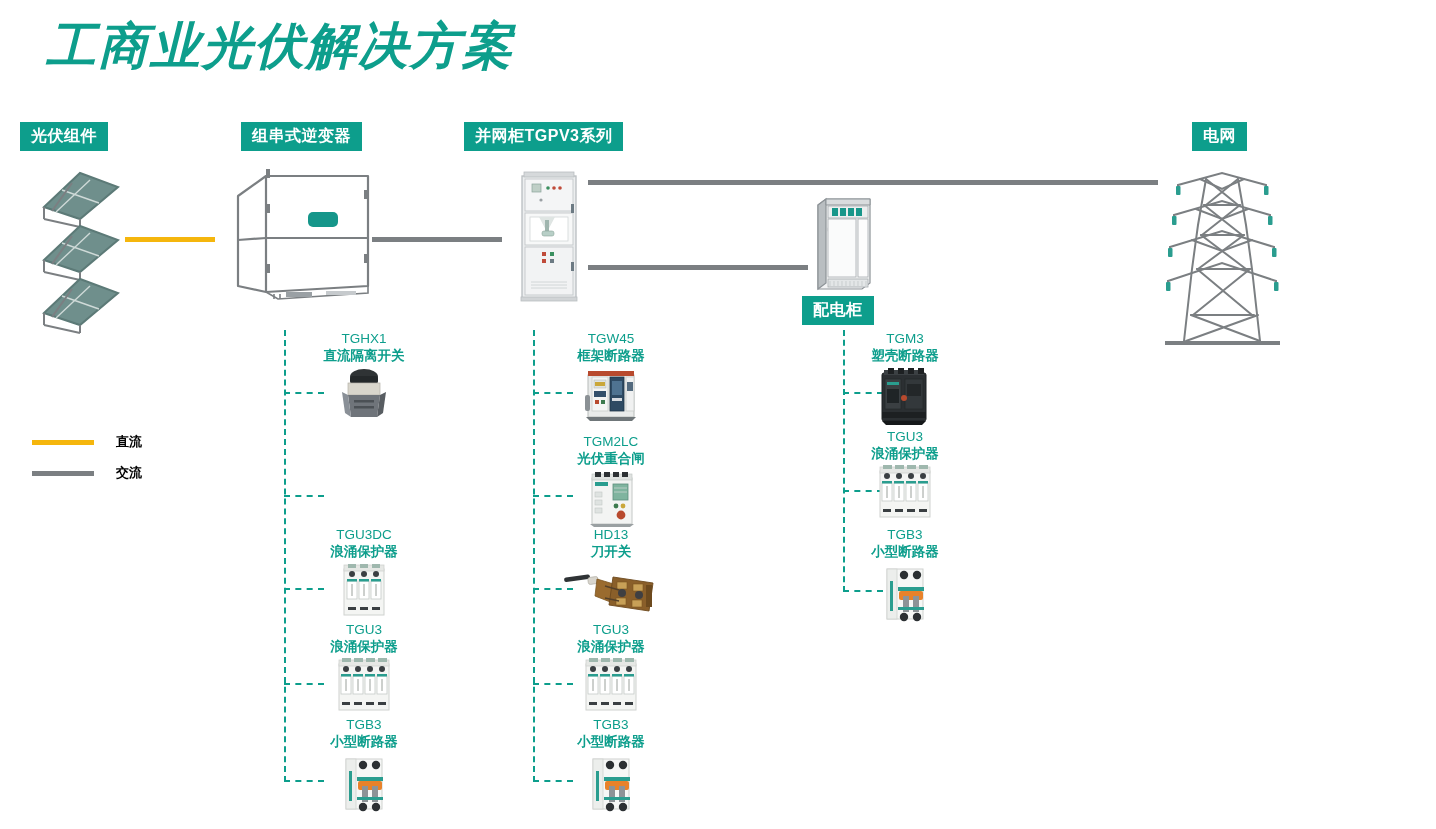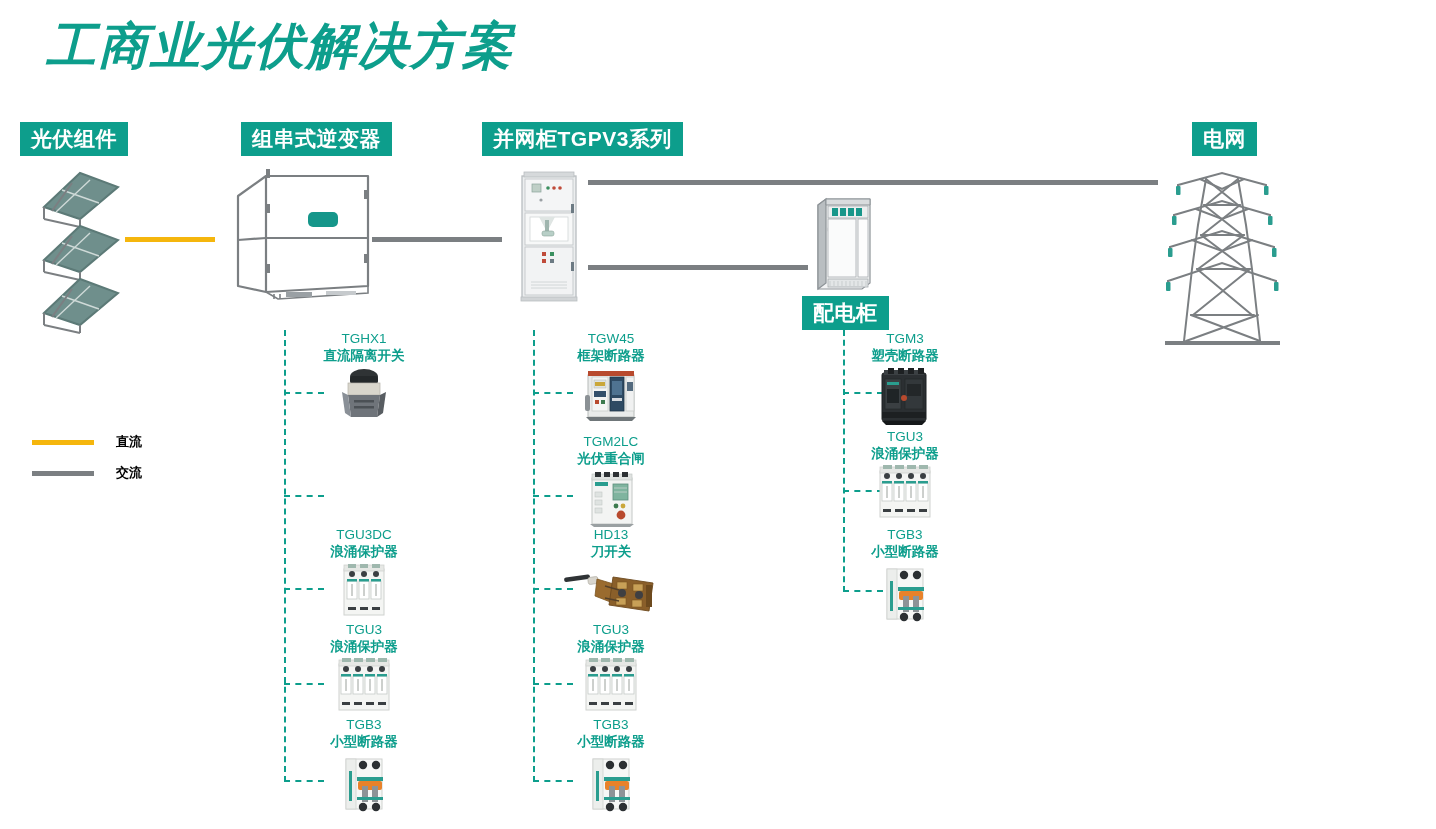--- a/index.html
+++ b/index.html
@@ -28,21 +28,21 @@
     line-height: 1.15;
     white-space: nowrap;
     font-style: italic;
   }
 
   
   .chip {
     position: absolute;
     background: #0d9e8c;
     color: #ffffff;
-    font-size: 21px;
+    font-size: 16px;
     font-weight: bold;
     padding: 6px 11px 7px 11px;
     line-height: 1;
     white-space: nowrap;
     letter-spacing: 0.5px;
   }
 
   
   .hline { position: absolute; }
   .hline.dc { background: #f5b60d; height: 5px; }
@@ -86,21 +86,21 @@
 </style>
 </head>
 <body>
 
 <div id="canvas">
 
   <div class="page-title">工商业光伏解决方案</div>
 
   <div class="chip" style="left:20px;  top:122px;">光伏组件</div>
   <div class="chip" style="left:241px; top:122px;">组串式逆变器</div>
-  <div class="chip" style="left:482px; top:122px;">并网柜TGPV3系列</div>
+  <div class="chip" style="left:464px; top:122px;">并网柜TGPV3系列</div>
   <div class="chip" style="left:802px; top:296px;">配电柜</div>
   <div class="chip" style="left:1192px; top:122px;">电网</div>
 
   <div class="hline dc" style="left:125px; top:237px; width:90px;"></div>
   <div class="hline ac" style="left:372px; top:237px; width:130px;"></div>
   <div class="hline ac" style="left:588px; top:180px; width:570px;"></div>
   <div class="hline ac" style="left:588px; top:265px; width:220px;"></div>
 
   <div class="legend-row" style="left:32px; top:433px;">
     <div class="legend-swatch dc"></div>

